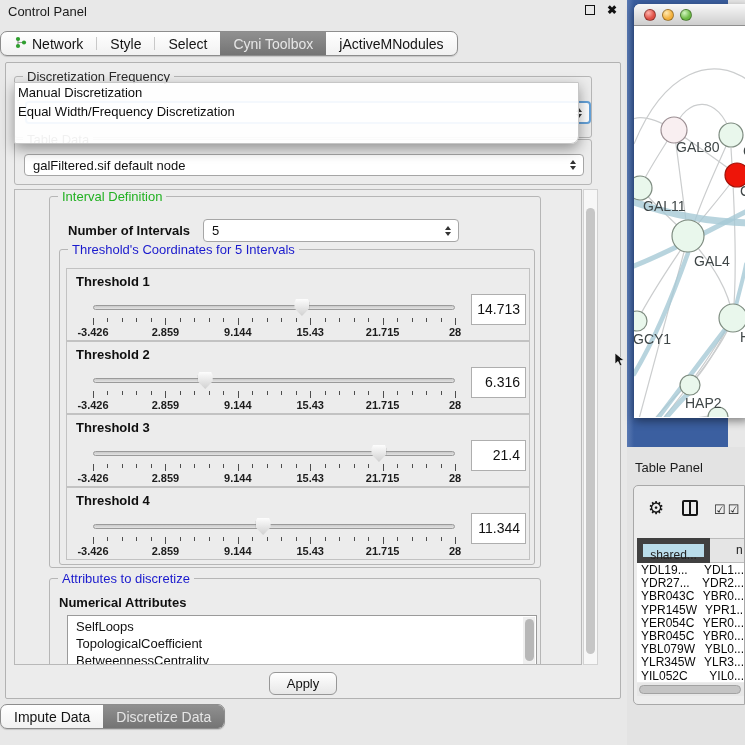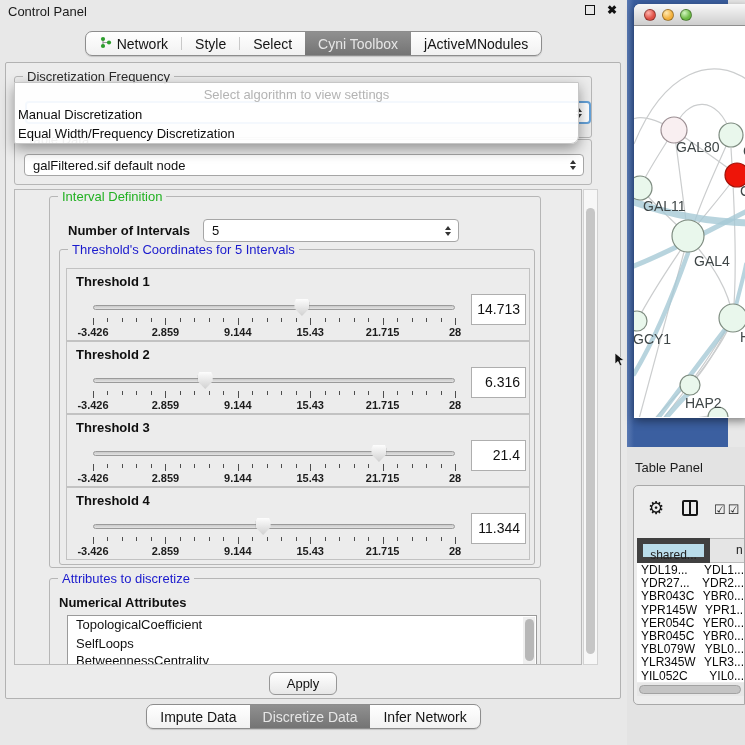--- a/index.html
+++ b/index.html
@@ -5,21 +5,21 @@
   * { margin:0; padding:0; box-sizing:border-box; }
   html,body { width:745px; height:745px; overflow:hidden; font-family:"Liberation Sans", sans-serif; background:#e8e8e8; }
 
   
   #control-panel { position:absolute; left:0; top:0; width:627px; height:745px; background:#e8e8e8; }
   .cp-titlebar { position:absolute; left:0; top:0; width:100%; height:24px; }
   .cp-title { position:absolute; left:8px; top:4px; font-size:13px; color:#1a1a1a; }
   .float-ic { position:absolute; right:32px; top:5px; width:10px; height:10px; border:1.5px solid #111; }
   .close-ic { position:absolute; right:10px; top:3px; font-size:12px; font-weight:bold; color:#111; }
 
-  .seg-wrap { position:absolute; left:0; width:627px; display:flex; justify-content:center; }
+  .seg-wrap { position:absolute; left:0; width:627px; display:flex; }
   .seg-wrap.top { top:31px; }
   .seg-wrap.bottom { top:704px; }
   .seg { display:inline-flex; align-items:stretch; height:25px; background:linear-gradient(#ffffff,#f1f1f1); border:1px solid #8d8d8d; border-radius:7px; overflow:hidden; box-shadow:0 1px 1px rgba(0,0,0,.15); }
   .seg-item { display:flex; align-items:center; gap:5px; padding:0 13px; font-size:14px; color:#141414; cursor:default; white-space:nowrap; }
   .seg-item.selected { background:linear-gradient(#909090,#747474); color:#e6e6e6; }
   .seg-div { width:1px; background:#c9c9c9; margin:5px 0; }
 
   #main-panel { position:absolute; left:5px; top:62px; width:616px; height:637px; background:#ececec; border:1px solid #b2b2b2; border-radius:2px; }
 
   .fs { position:absolute; border:1px solid #b6b6b6; border-radius:3px; }
@@ -157,21 +157,20 @@
       <span class="legend dark">Discretization Frequency</span>
       <div class="combo focus-combo">
         <span class="stepper">
             <i class="up"></i>
             <i class="dn"></i>
           </span>
       </div>
     </div>
 
     <div id="algo-popup">
-      <div class="popup-ph">Select algorithm to view settings</div>
       <div class="popup-opt bold">Manual Discretization</div>
       <div class="popup-opt">Equal Width/Frequency Discretization</div>
     </div>
 
     <div class="fs fs-tabledata">
       <span class="legend dark">Table Data</span>
       <div class="combo combo-table">
         <span>galFiltered.sif default node</span>
         <span class="stepper">
             <i class="up"></i>
@@ -370,22 +369,22 @@
               </div>
             <div class="th-value">11.344</div>
           </div>
         </div>
       </div>
 
       <div class="fs fs-attrs">
         <span class="legend blue">Attributes to discretize</span>
         <span class="num-label">Numerical Attributes</span>
         <div id="attr-list">
-          <div class="attr-item">TopologicalCoefficient</div>
-            <div class="attr-item" style="padding-top: 2px;">SelfLoops</div>
+          <div class="attr-item" style="padding-top: 2px;">SelfLoops</div>
+            <div class="attr-item">TopologicalCoefficient</div>
             <div class="attr-item">BetweennessCentrality</div>
             <div class="list-vscroll">
               <div class="vthumb"></div>
             </div>
         </div>
       </div>
     </div>
 
     <div id="vscroll">
         <div class="vthumb"></div>
@@ -394,23 +393,20 @@
     <button id="apply-btn">Apply</button>
   </div>
 
   <div class="seg-wrap bottom">
       <div class="seg" id="bottom-tabs">
         <span class="seg-item">
           <span>Impute Data</span>
         </span>
         <span class="seg-item selected">
           <span>Discretize Data</span>
-        </span>
-        <span class="seg-item">
-          <span>Infer Network</span>
         </span>
       </div>
     </div>
 </div>
 
 <div id="right-col">
   <div id="blue-frame">
     <div id="net-window">
       <div class="mac-bar">
         <span class="light red"></span>

